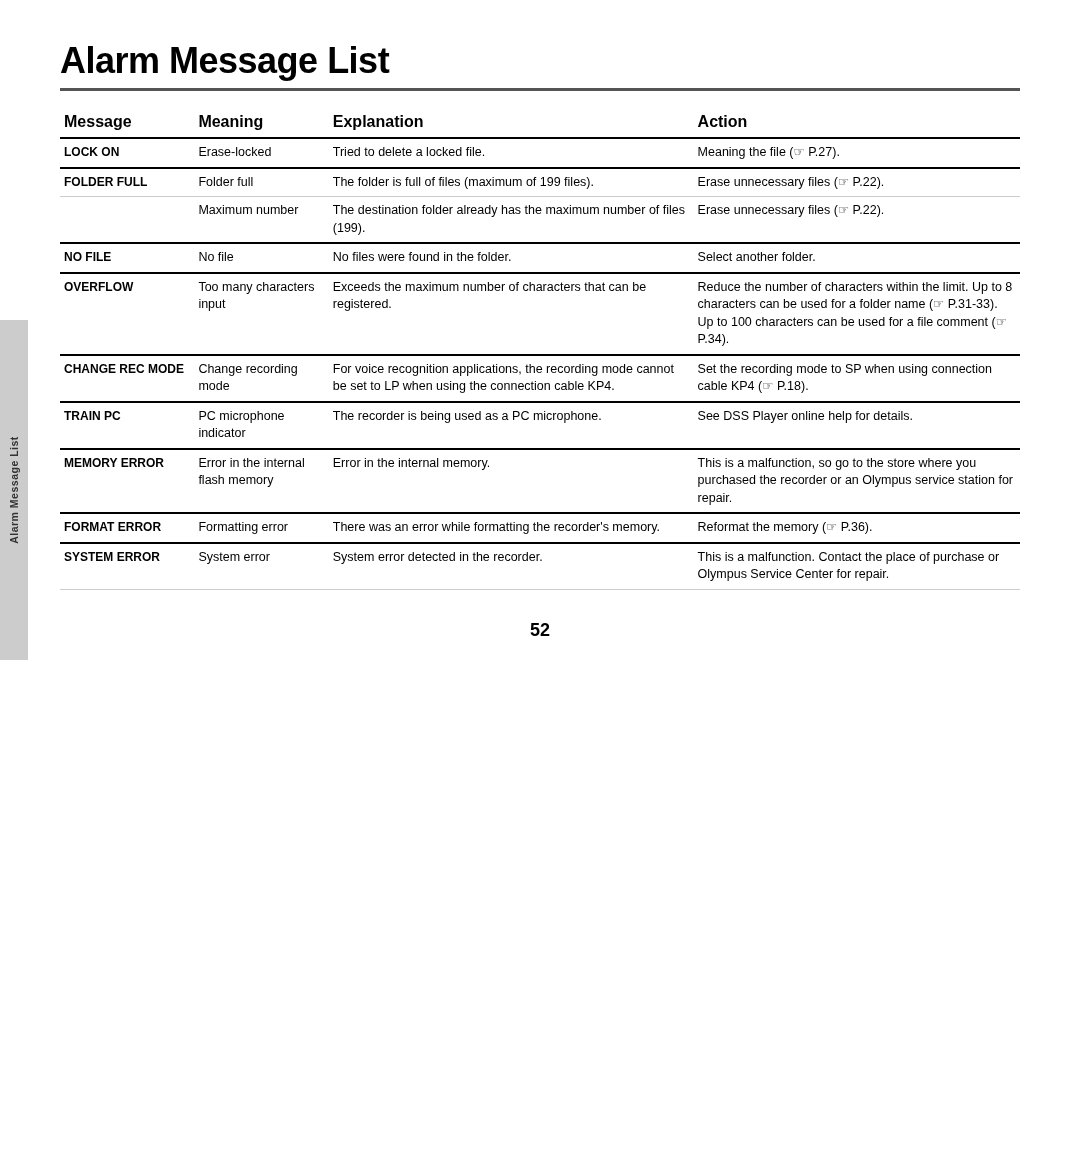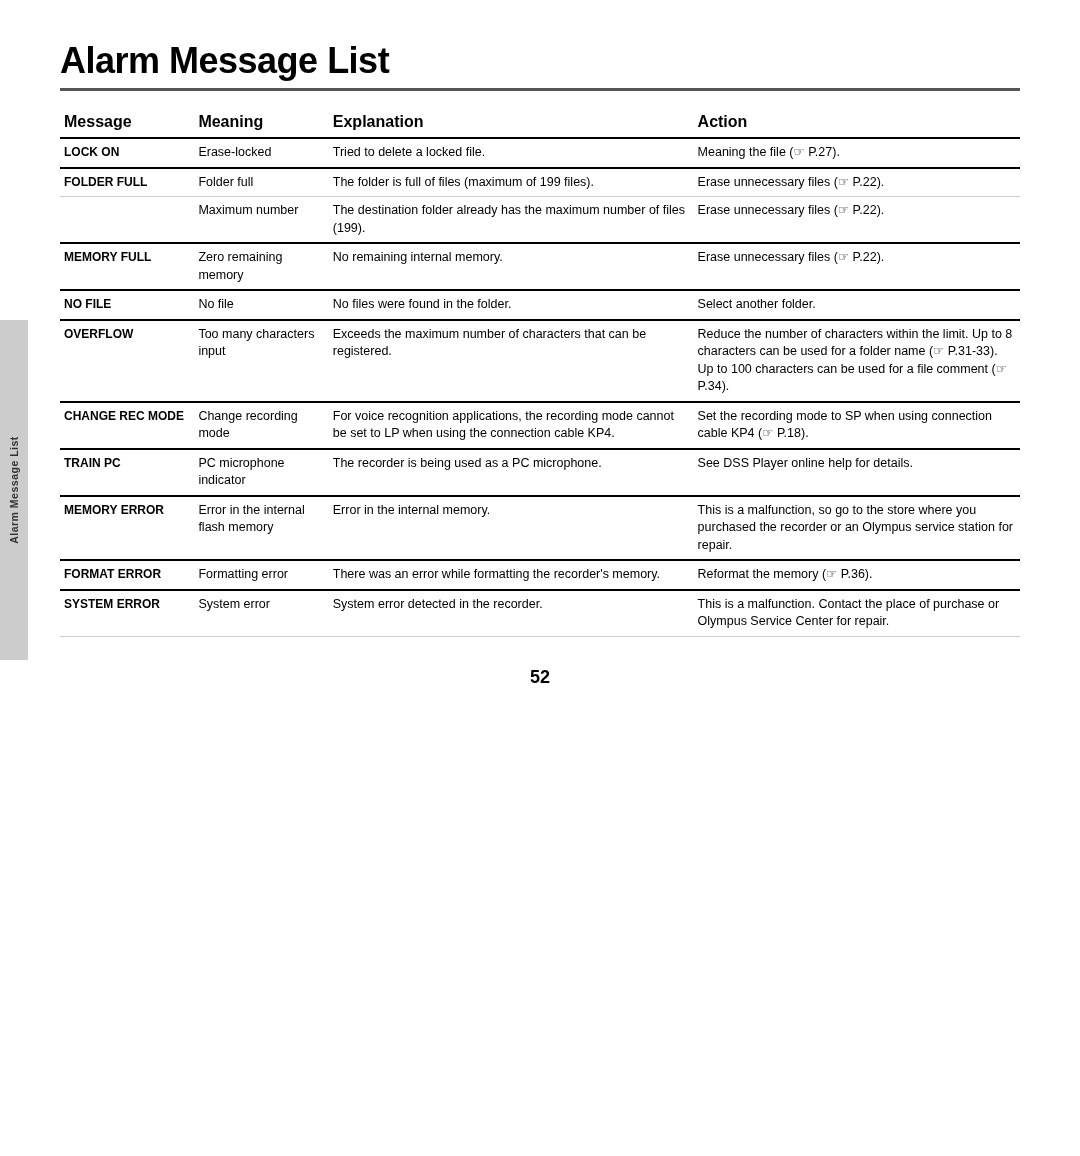--- a/index.html
+++ b/index.html
@@ -124,26 +124,20 @@
           <td class="col-explanation" style="border-top: 2px solid rgb(0, 0, 0);">The folder is full of files (maximum of 199 files).</td>
           <td class="col-action" style="border-top: 2px solid rgb(0, 0, 0);">Erase unnecessary files (☞ P.22).</td>
         </tr>
         <tr>
           <td class="col-message msg-bold"></td>
           <td class="col-meaning">Maximum number</td>
           <td class="col-explanation">The destination folder already has the maximum number of files (199).</td>
           <td class="col-action">Erase unnecessary files (☞ P.22).</td>
         </tr>
         <tr style="border-top: 2px solid rgb(0, 0, 0);">
-          <td class="col-message msg-bold" style="border-top: 2px solid rgb(0, 0, 0);">MEMORY FULL</td>
-          <td class="col-meaning" style="border-top: 2px solid rgb(0, 0, 0);">Zero remaining memory</td>
-          <td class="col-explanation" style="border-top: 2px solid rgb(0, 0, 0);">No remaining internal memory.</td>
-          <td class="col-action" style="border-top: 2px solid rgb(0, 0, 0);">Erase unnecessary files (☞ P.22).</td>
-        </tr>
-        <tr style="border-top: 2px solid rgb(0, 0, 0);">
           <td class="col-message msg-bold" style="border-top: 2px solid rgb(0, 0, 0);">NO FILE</td>
           <td class="col-meaning" style="border-top: 2px solid rgb(0, 0, 0);">No file</td>
           <td class="col-explanation" style="border-top: 2px solid rgb(0, 0, 0);">No files were found in the folder.</td>
           <td class="col-action" style="border-top: 2px solid rgb(0, 0, 0);">Select another folder.</td>
         </tr>
         <tr style="border-top: 2px solid rgb(0, 0, 0);">
           <td class="col-message msg-bold" style="border-top: 2px solid rgb(0, 0, 0);">OVERFLOW</td>
           <td class="col-meaning" style="border-top: 2px solid rgb(0, 0, 0);">Too many characters input</td>
           <td class="col-explanation" style="border-top: 2px solid rgb(0, 0, 0);">Exceeds the maximum number of characters that can be registered.</td>
           <td class="col-action" style="border-top: 2px solid rgb(0, 0, 0);">Reduce the number of characters within the limit. Up to 8 characters can be used for a folder name (☞ P.31-33). Up to 100 characters can be used for a file comment (☞ P.34).</td>

